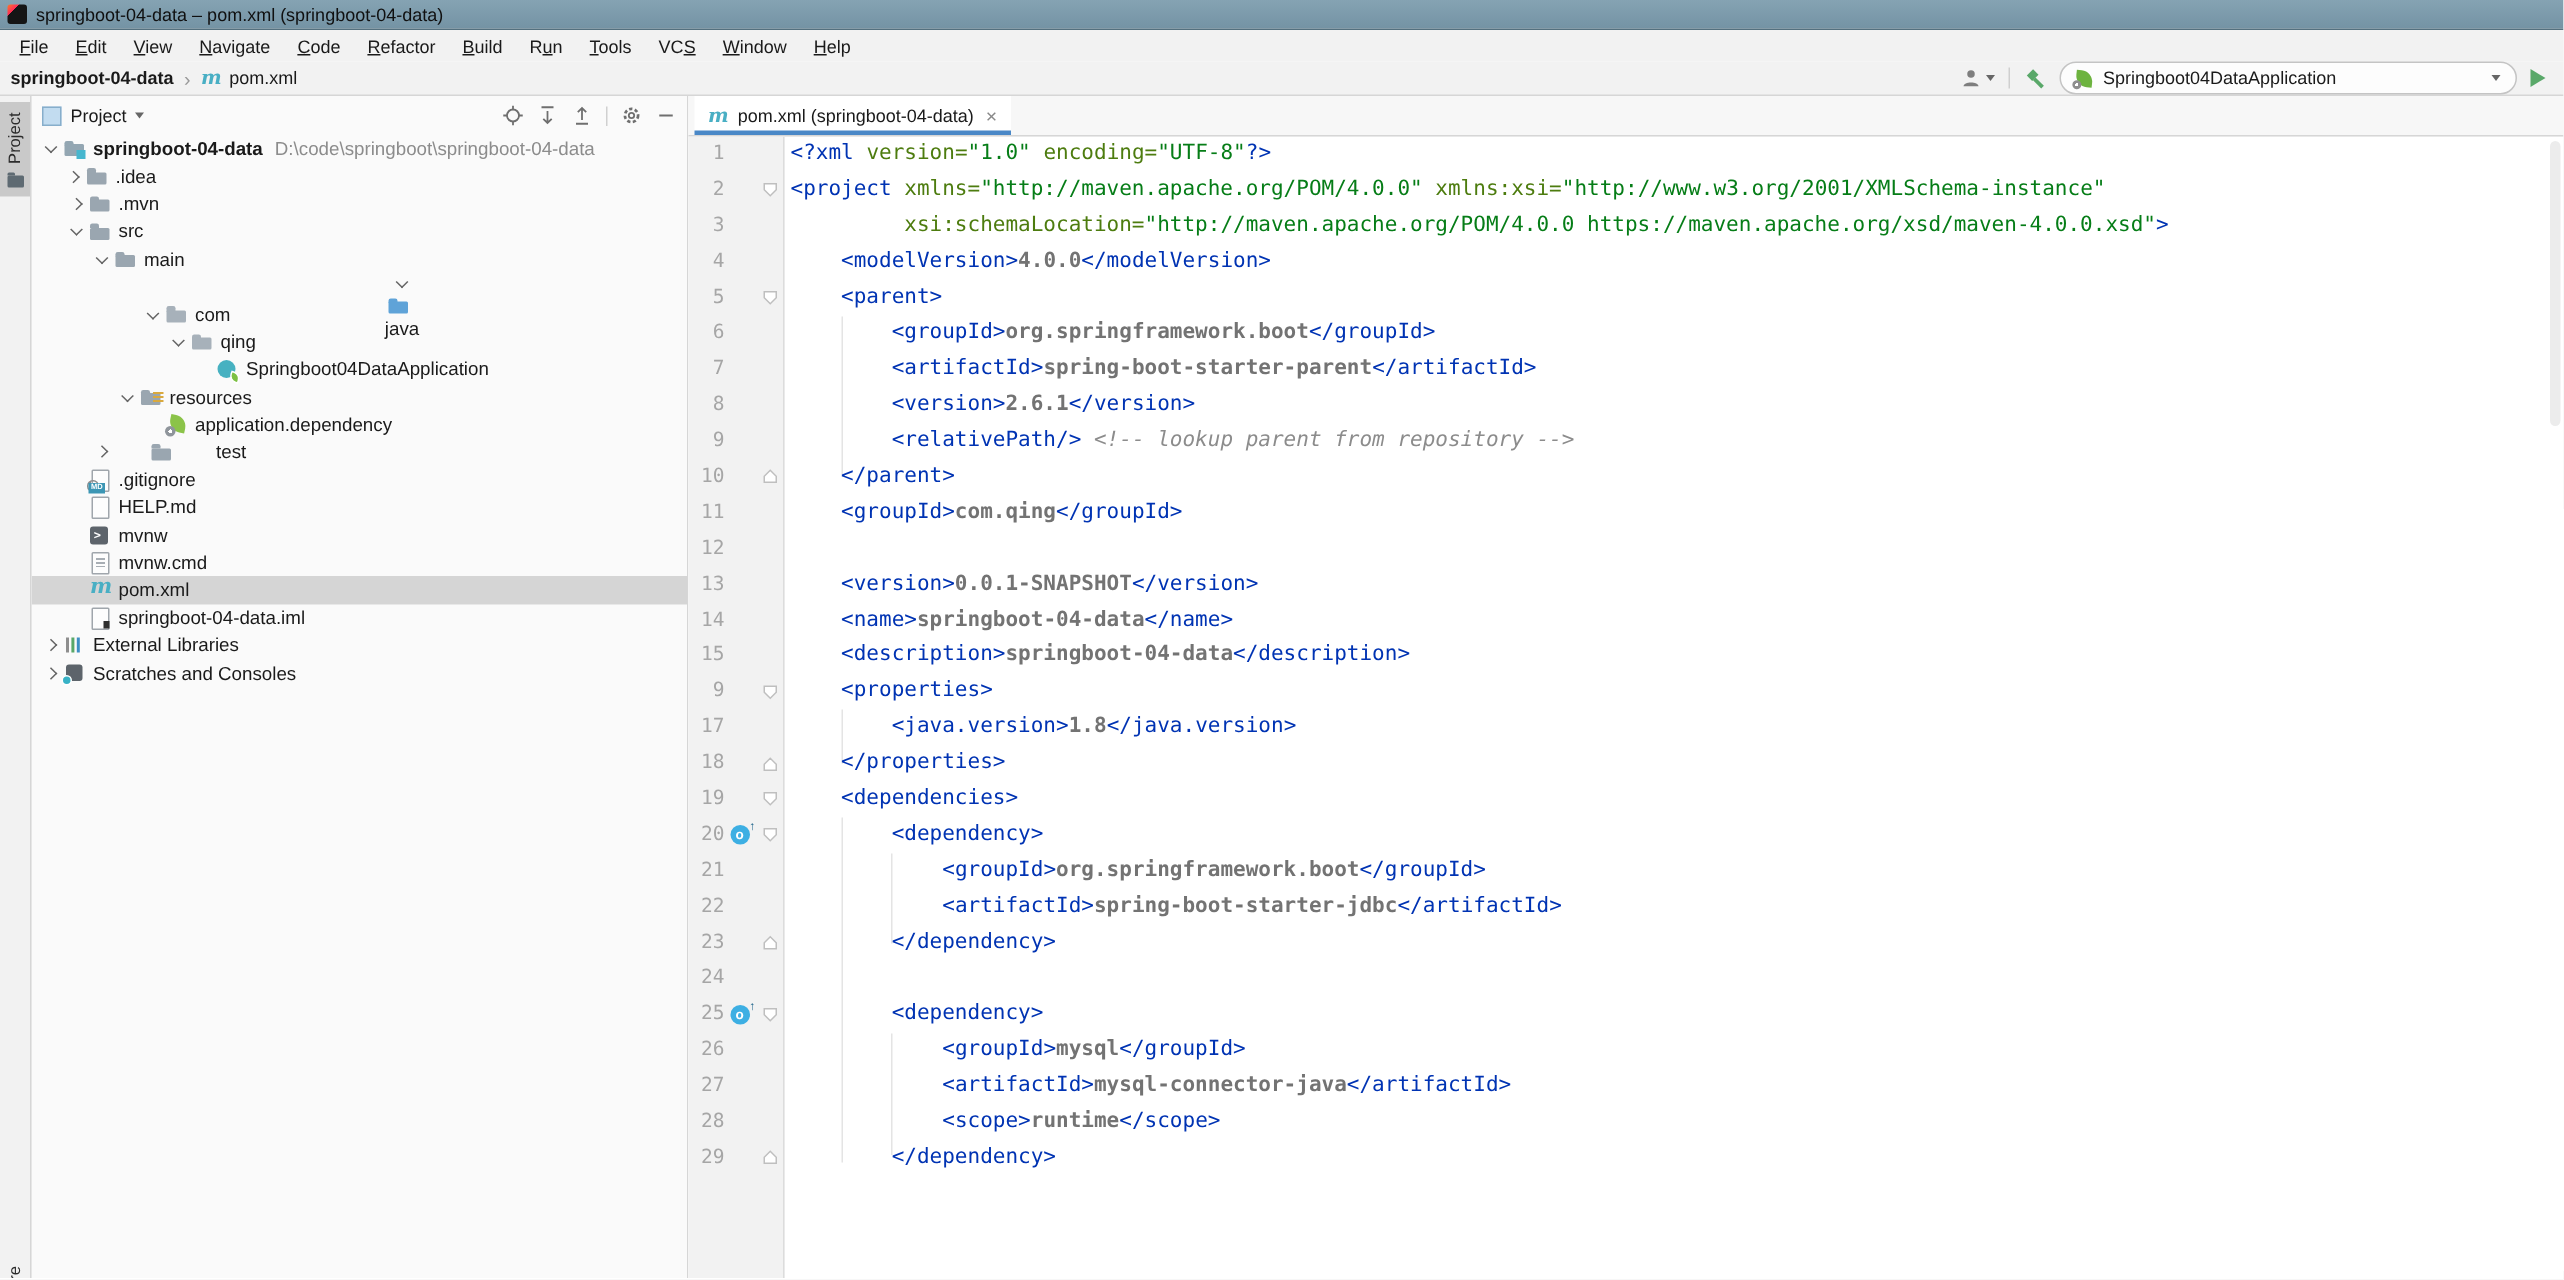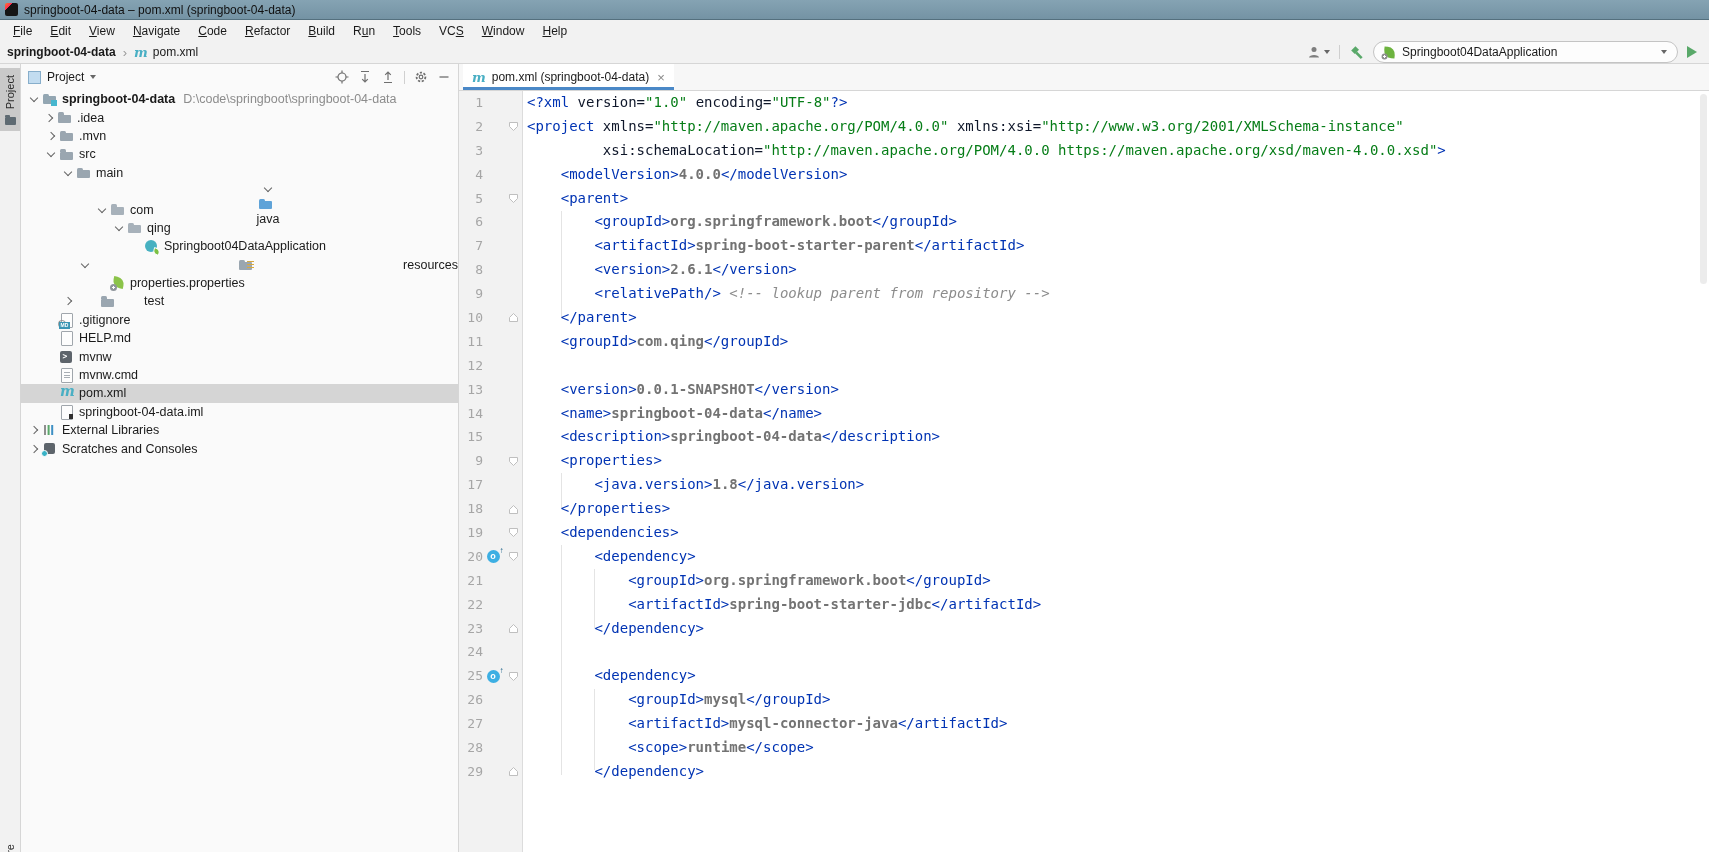--- a/index.html
+++ b/index.html
@@ -89,21 +89,21 @@
   .code-area { flex:1; position:relative; overflow:hidden; }
   .gutter-bg { position:absolute; left:0; top:0; bottom:0; width:64px; background:#f2f2f2; border-right:1px solid #dcdcdc; }
   #code { position:relative; }
   .cl { display:flex; height:23.9px; align-items:center; }
   .ln { width:24px; text-align:right; font:13px/23.9px "DejaVu Sans Mono",monospace; color:#a6a6a6; flex:none; }
   .gz { width:20px; flex:none; display:flex; justify-content:center; align-items:center; }
   .fz { width:21px; flex:none; display:flex; justify-content:center; align-items:center; }
   .code { margin:0; font:14px/23.9px "DejaVu Sans Mono",monospace; white-space:pre; padding-left:3px; }
   .dep-icon { width:13px; height:13px; border-radius:50%; background:#3dafe3; color:#fff; font:bold 9px/13px "Liberation Sans",sans-serif; text-align:center; position:relative; }
   .dep-icon::after { content:"\2191"; position:absolute; top:-6px; right:-4px; font-size:8px; color:#135c85; font-weight:bold; }
-  .tk-tag { color:#0033b3; } .tk-attr { color:#0f172a;text-align:right; } .tk-str { color:#067d17; }
+  .tk-tag { color:#0033b3; } .tk-attr { color:#4d7c0f;text-align:right; } .tk-str { color:#067d17; }
   .tk-text { color:#737373;font-weight:bold; } .tk-com { color:#8c8c8c; font-style:italic; }
   #guides div { position:absolute; width:1px; background:#e4e4e4; }
   .vsb { position:absolute; right:2px; top:3px; width:7px; height:190px; background:#ececec; border-radius:4px; }
 </style>
 </head>
 <body>
 
 <div class="window">
 
   <div class="titlebar">
@@ -262,33 +262,33 @@
             </span>
             <span class="tlabel">qing</span>
           </div>
           <div class="trow" style="padding-left: 108px;">
             <span class="chev"></span>
             <span class="ti ti-spring-class">
               <i></i>
             </span>
             <span class="tlabel">Springboot04DataApplication</span>
           </div>
-          <div class="trow" style="padding-left: 57px; justify-content: space-between;">
+          <div class="trow" style="padding-left: 57px;">
             <span class="chev exp"></span>
             <span class="ti ti-folder ti-res">
               <i></i>
             </span>
             <span class="tlabel">resources</span>
           </div>
           <div class="trow" style="padding-left: 74px;">
             <span class="chev"></span>
             <span class="ti ti-spring-props">
               <i></i>
             </span>
-            <span class="tlabel">properties.properties</span>
+            <span class="tlabel">application.dependency</span>
           </div>
           <div class="trow" style="padding-left: 40px; gap: 24px;">
             <span class="chev col"></span>
             <span class="ti ti-folder">
               <i></i>
             </span>
             <span class="tlabel">test</span>
           </div>
           <div class="trow" style="padding-left: 23px;">
             <span class="chev"></span>

